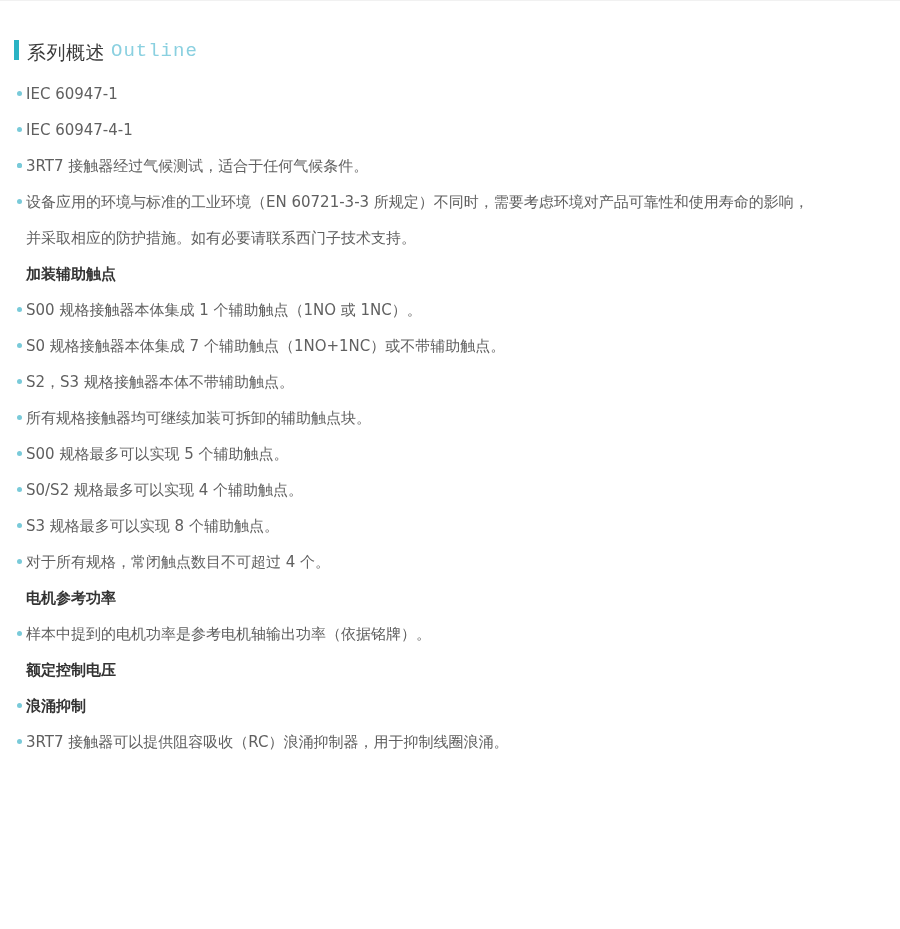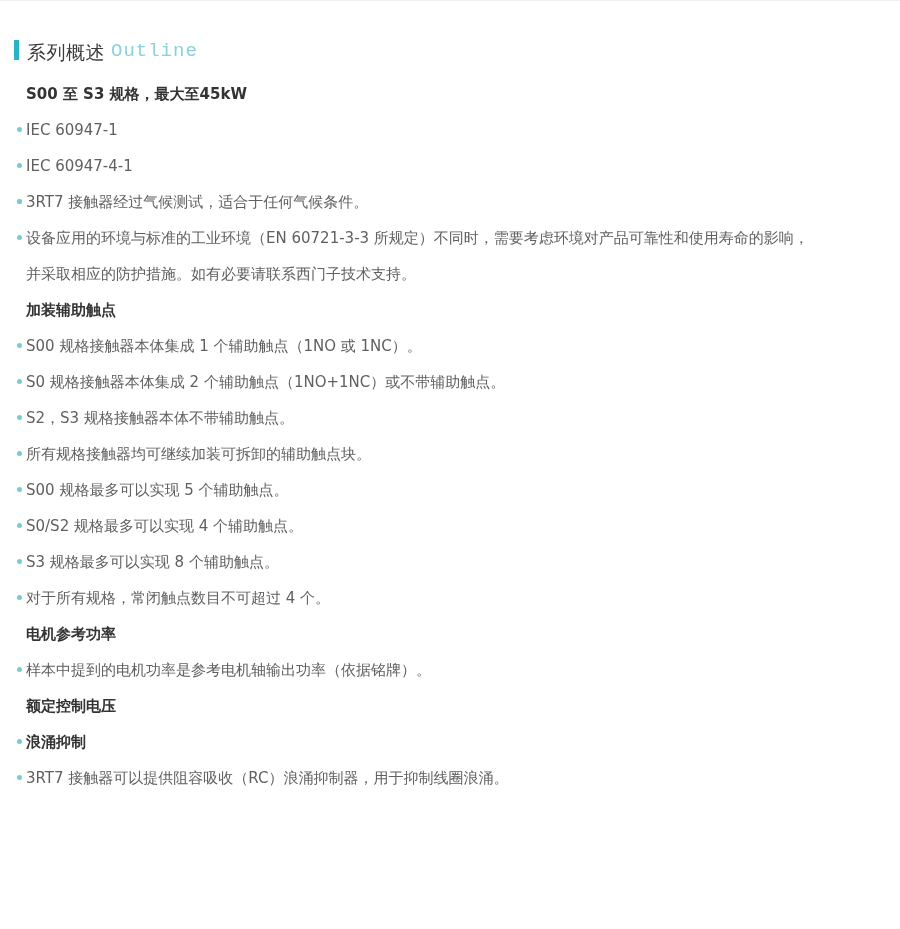--- a/index.html
+++ b/index.html
@@ -67,29 +67,28 @@
 </head>
 <body>
 
 <div class="page">
   <div class="title-row">
     <span class="accent-bar"></span>
     <span class="title-zh">系列概述</span>
     <span class="title-en">Outline</span>
   </div>
   <div class="content-list">
-      <div class="h-row">S00 至 S3 规格，最大至45kW</div>
       <div class="b-row"><span class="dot"></span><span>IEC 60947-1</span></div>
       <div class="b-row"><span class="dot"></span><span>IEC 60947-4-1</span></div>
       <div class="b-row"><span class="dot"></span></div>
       <div class="b-row"><span class="dot"></span><span>3RT7 接触器经过气候测试，适合于任何气候条件。</span></div>
       <div class="b-row"><span class="dot"></span><span>设备应用的环境与标准的工业环境（EN 60721-3-3 所规定）不同时，需要考虑环境对产品可靠性和使用寿命的影响，并采取相应的防护措施。如有必要请联系西门子技术支持。</span></div>
       <div class="h-row">加装辅助触点</div>
       <div class="b-row"><span class="dot"></span><span>S00 规格接触器本体集成 1 个辅助触点（1NO 或 1NC）。</span></div>
-      <div class="b-row"><span class="dot"></span><span>S0 规格接触器本体集成 2 个辅助触点（1NO+1NC）或不带辅助触点。</span></div>
+      <div class="b-row"><span class="dot"></span><span>S0 规格接触器本体集成 7 个辅助触点（1NO+1NC）或不带辅助触点。</span></div>
       <div class="b-row"><span class="dot"></span><span>S2，S3 规格接触器本体不带辅助触点。</span></div>
       <div class="b-row"><span class="dot"></span><span>所有规格接触器均可继续加装可拆卸的辅助触点块。</span></div>
       <div class="b-row"><span class="dot"></span><span>S00 规格最多可以实现 5 个辅助触点。</span></div>
       <div class="b-row"><span class="dot"></span><span>S0/S2 规格最多可以实现 4 个辅助触点。</span></div>
       <div class="b-row"><span class="dot"></span><span>S3 规格最多可以实现 8 个辅助触点。</span></div>
       <div class="b-row"><span class="dot"></span><span>对于所有规格，常闭触点数目不可超过 4 个。</span></div>
       <div class="h-row">电机参考功率</div>
       <div class="b-row"><span class="dot"></span><span>样本中提到的电机功率是参考电机轴输出功率（依据铭牌）。</span></div>
       <div class="h-row">额定控制电压</div>
       <div class="b-row"><span class="dot"></span></div>

